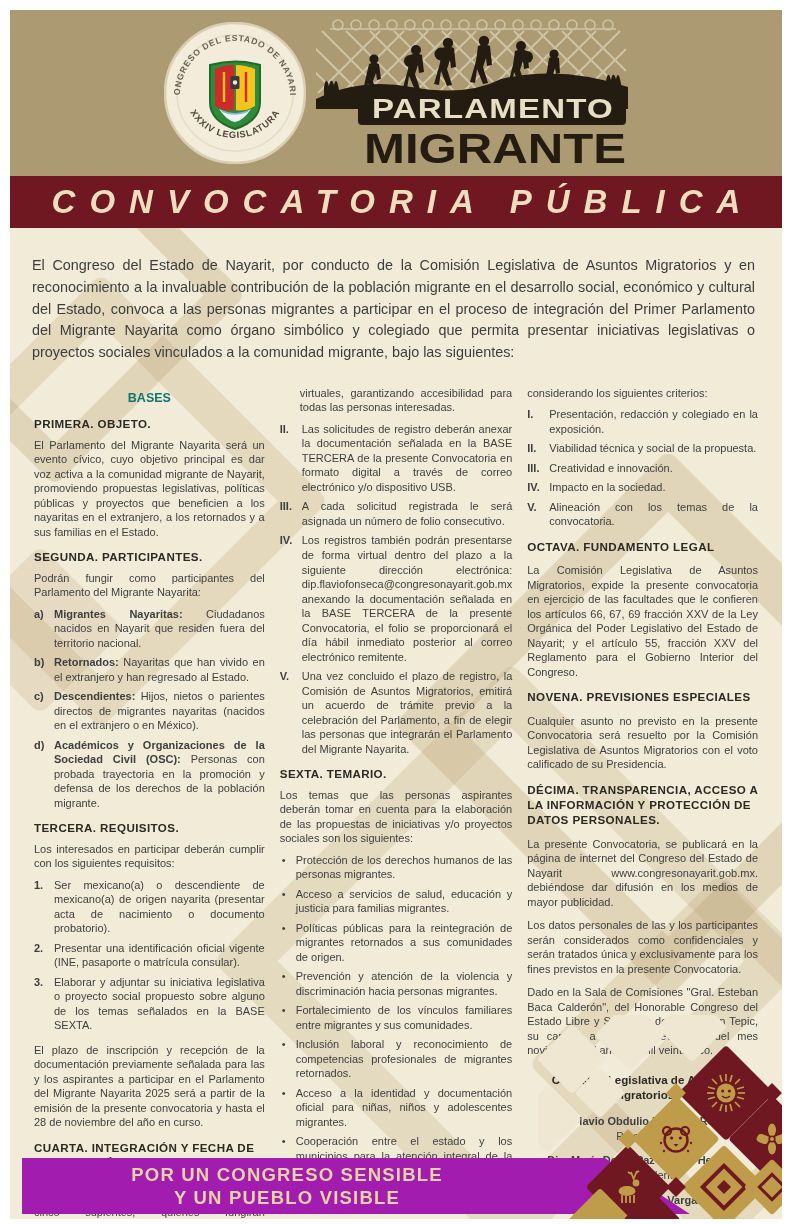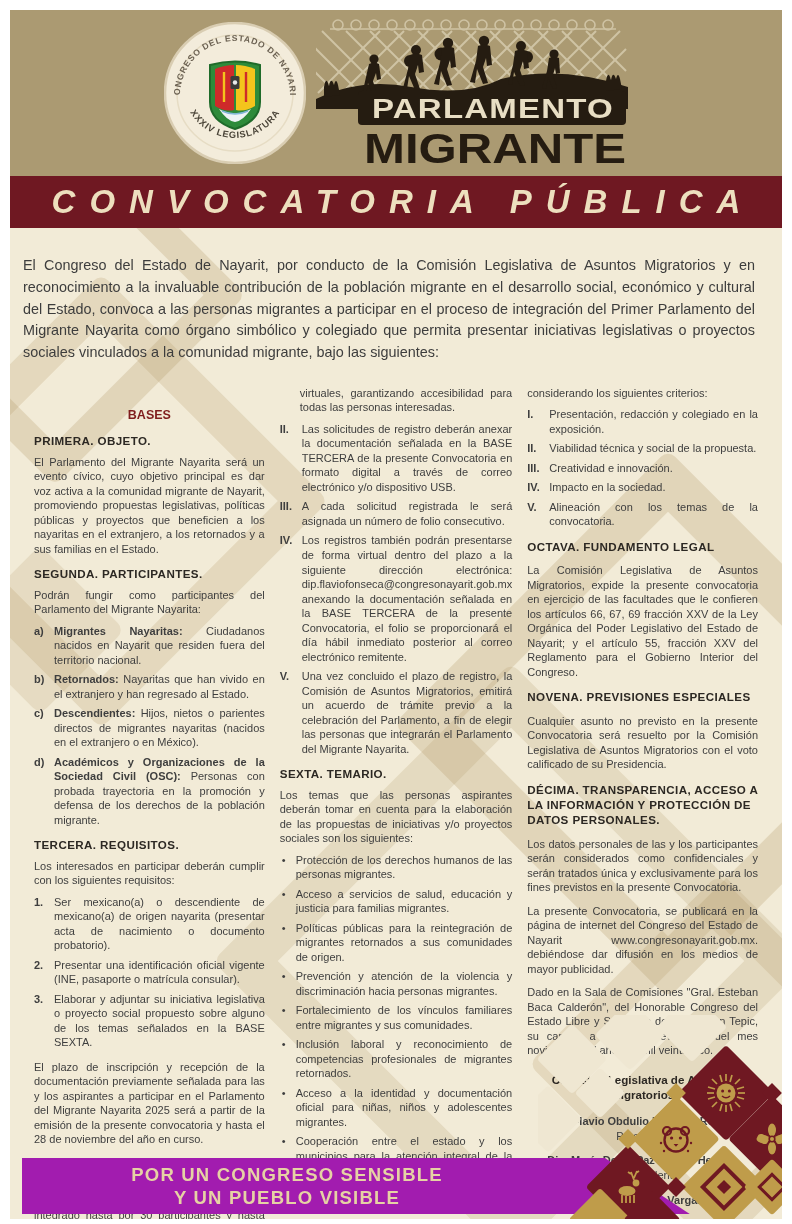--- a/index.html
+++ b/index.html
@@ -22,29 +22,29 @@
     position:relative;z-index:3;font-style:italic;
   }
   .banner .t{
     color:#eddfbe;font-size:33px;font-weight:700;letter-spacing:14px;
     text-indent:14px;white-space:nowrap;
   }
   
   .wm{position:absolute;transform:rotate(45deg);border-radius:10px;z-index:1;}
   
   .intro{
-    position:relative;z-index:2;padding:13px 27px 2px 13px;
+    position:relative;z-index:2;padding:13px 27px 2px 22px;
     color:#3d3d3d;font-size:14.4px;line-height:1.5;text-align:justify;
   }
   
   .cols{
     position:relative;z-index:2;display:grid;grid-template-columns:1fr 1fr 1fr;
     gap:15px;padding:6px 24px 0 24px;color:#3e3e3e;font-size:11px;line-height:1.32;
   }
-  .bases{ text-align:center;font-weight:700;color:#7f1d1d;font-size:12.5px;margin:21px 0 8px;}
+  .bases{ text-align:center;font-weight:700;color:#0f766e;font-size:12.5px;margin:4px 0 8px;}
   .h{ font-weight:700;color:#2c2823;font-size:11.6px;margin:10px 0 6px;letter-spacing:.4px;}
   .p{ text-align:justify;margin:0 0 7px;}
   .li{ display:flex;margin:0 0 5px;}
   .li .m{ flex:none;width:20px;font-weight:700;}
   .li .mw{ width:22px;}
   .li .mb{ font-weight:400;width:14px;padding-left:2px;}
   .li .t{ flex:1;text-align:justify;}
   .cont{ margin-left:20px;}
   .member{ text-align:center;margin:0 0 10px;}
   .member .n{ font-weight:700;}
@@ -306,22 +306,22 @@
           <span class="t">Alineación con los temas de la convocatoria.</span>
         </div>
 
       <div class="h">OCTAVA. FUNDAMENTO LEGAL</div>
       <p class="p" style="margin-top:9px">La Comisión Legislativa de Asuntos Migratorios, expide la presente convocatoria en ejercicio de las facultades que le confieren los artículos 66, 67, 69 fracción XXV de la Ley Orgánica del Poder Legislativo del Estado de Nayarit; y el artículo 55, fracción XXV del Reglamento para el Gobierno Interior del Congreso.</p>
 
       <div class="h">NOVENA. PREVISIONES ESPECIALES</div>
       <p class="p" style="margin-top:9px">Cualquier asunto no previsto en la presente Convocatoria será resuelto por la Comisión Legislativa de Asuntos Migratorios con el voto calificado de su Presidencia.</p>
 
       <div class="h">DÉCIMA. TRANSPARENCIA, ACCESO A LA INFORMACIÓN Y PROTECCIÓN DE DATOS PERSONALES.</div>
+      <p class="p" style="margin-top:9px">La presente Convocatoria, se publicará en la página de internet del Congreso del Estado de Nayarit www.congresonayarit.gob.mx. debiéndose dar difusión en los medios de mayor publicidad.</p>
       <p class="p" style="margin-top:9px">Los datos personales de las y los participantes serán considerados como confidenciales y serán tratados única y exclusivamente para los fines previstos en la presente Convocatoria.</p>
-      <p class="p" style="margin-top:9px">La presente Convocatoria, se publicará en la página de internet del Congreso del Estado de Nayarit www.congresonayarit.gob.mx. debiéndose dar difusión en los medios de mayor publicidad.</p>
       <p class="p" style="margin-top:9px">Dado en la Sala de Comisiones "Gral. Esteban Baca Calderón", del Honorable Congreso del Estado Libre y Soberano de Nayarit, en Tepic, su capital, a los diecinueve días del mes noviembre del año dos mil veinticinco.</p>
 
       <div class="cm-title">Comisión Legislativa de Asuntos Migratorios</div>
       <div class="member">
           <div class="n">Dip. Flavio Obdulio Fonseca Robles</div>
           <div>Presidente</div>
         </div>
       <div class="member">
           <div class="n">Dip. María De La Paz Ramos Heredia</div>
           <div>Vicepresidenta</div>

